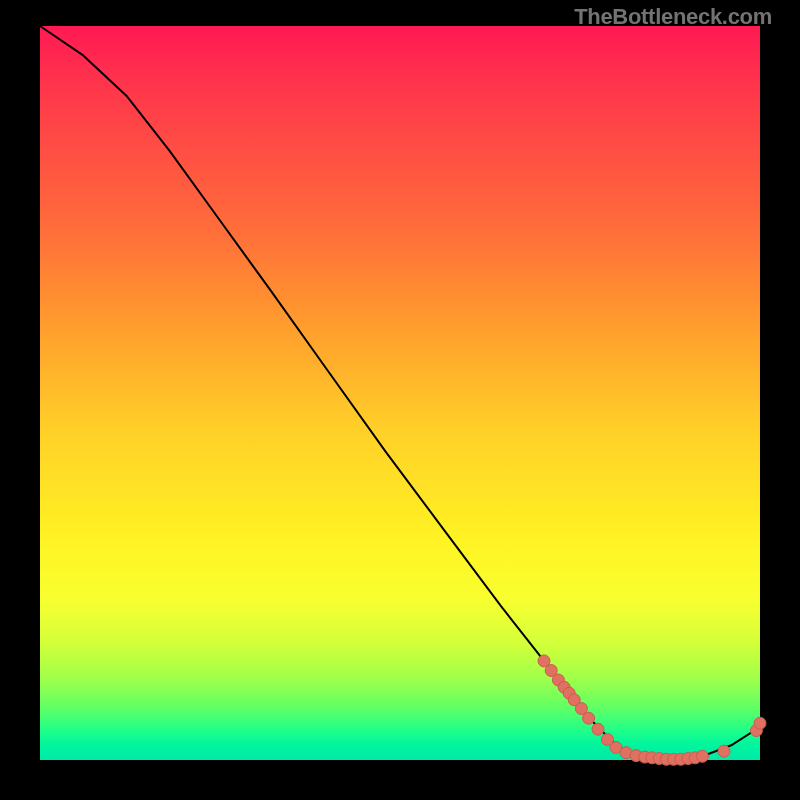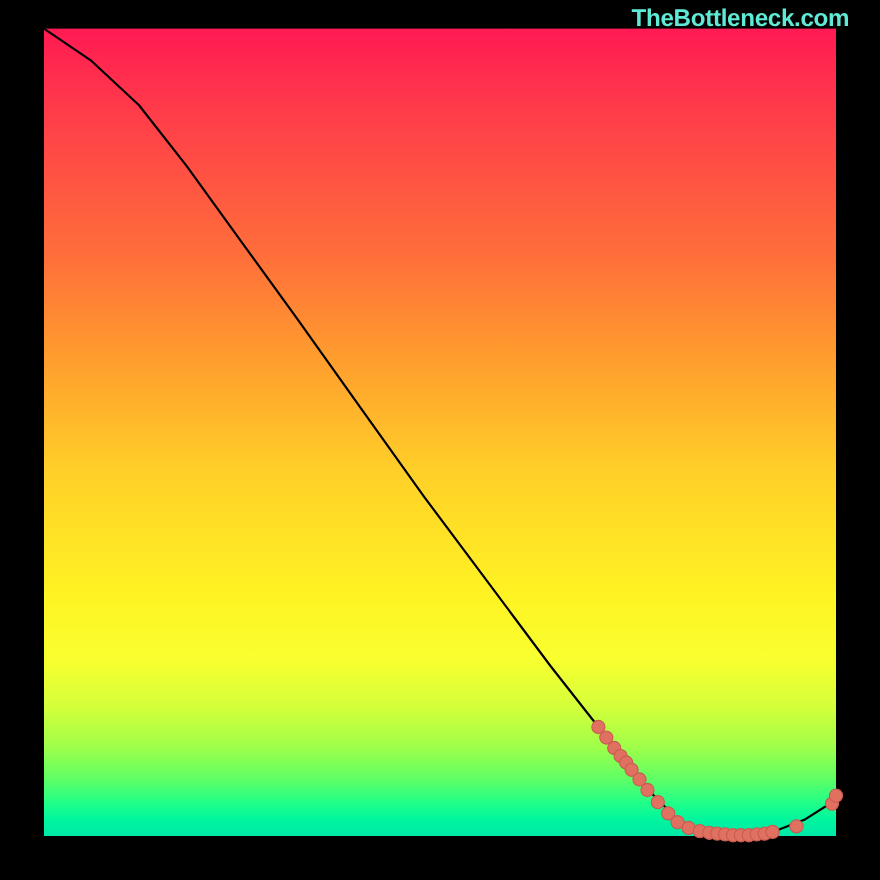--- a/index.html
+++ b/index.html
@@ -40,21 +40,21 @@
       #00e9a8 100%
     );
   }
   .watermark {
     position: absolute;
     top: 4px;
     right: 28px;
     font-family: Arial, Helvetica, sans-serif;
     font-size: 22px;
     font-weight: 700;
-    color: #5eead4;
+    color: #737373;
     letter-spacing: -0.3px;
   }
   svg.overlay {
     position: absolute;
     left: 0;
     top: 0;
     width: 800px;
     height: 800px;
     pointer-events: none;
   }

